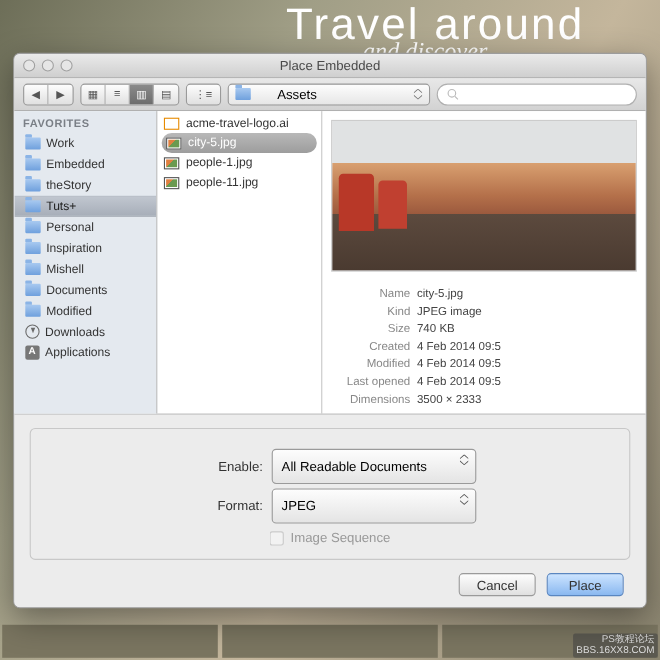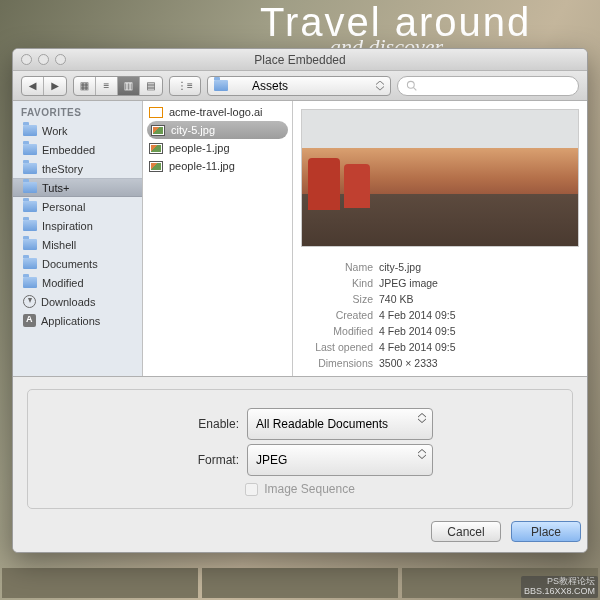--- a/index.html
+++ b/index.html
@@ -51,21 +51,21 @@
   .meta-row{display:flex; line-height:16px;}
   .meta-k{width:76px;text-align:right;color:#888;padding-right:6px;}
   .bottom { padding:12px 0 10px; background:#ececec;}
   .opt-panel { margin:0 14px 12px; padding:14px 0 12px; border:1px solid #c8c8c8; border-radius:5px; background:#ececec;}
   .form-row{display:flex;align-items:center;justify-content:center;gap:8px;margin:4px 0;font-size:12px;}
   .form-row .lbl{width:72px;text-align:right;color:#333;}
   .popup{width:186px;height:32px;border:1px solid #9a9a9a;border-radius:4px;background:linear-gradient(#fdfdfd,#e4e4e4);display:flex;align-items:center;padding:0 8px;font-size:12px;position:relative;}
   .popup::after{content:"";position:absolute;right:6px;top:4px;width:8px;height:10px;clip-path: polygon(0 35%,50% 0,100% 35%,100% 45%,50% 10%,0 45%, 0 55%,50% 90%,100% 55%,100% 65%,50% 100%,0 65%);background:#555;}
   .chk{display:flex;align-items:center;gap:6px;font-size:12px;color:#999;justify-content:center;margin-top:6px;}
   .chk input{width:13px;height:13px;}
-  .btnrow{display:flex;justify-content:flex-end;gap:10px;padding:0 6px;}
+  .btnrow{display:flex;justify-content:flex-end;gap:10px;padding:0 20px;}
   .btn{min-width:70px;height:21px;border:1px solid #9a9a9a;border-radius:4px;background:linear-gradient(#fdfdfd,#e0e0e0);font-size:12px;display:flex;align-items:center;justify-content:center;color:#333;}
   .btn.default{background:linear-gradient(#cce4ff,#8ab8f0);border-color:#5a86c0;}
   .arrow{font-size:10px;color:#555;}
 </style>
 </head>
 <body>
 
 <div class="bg"></div>
 <div class="bg-text">Travel around</div>
 <div class="bg-text2">and discover</div>

